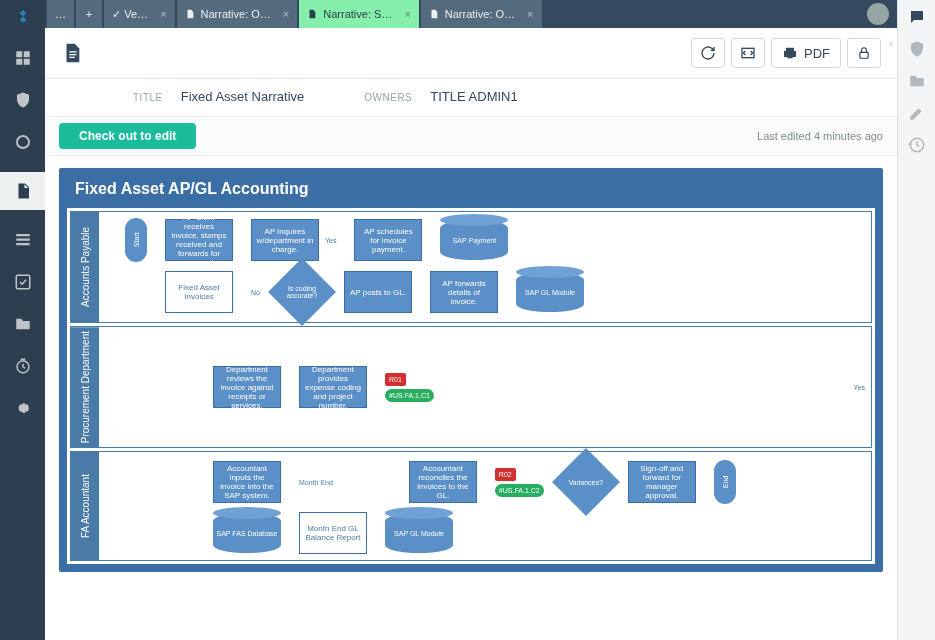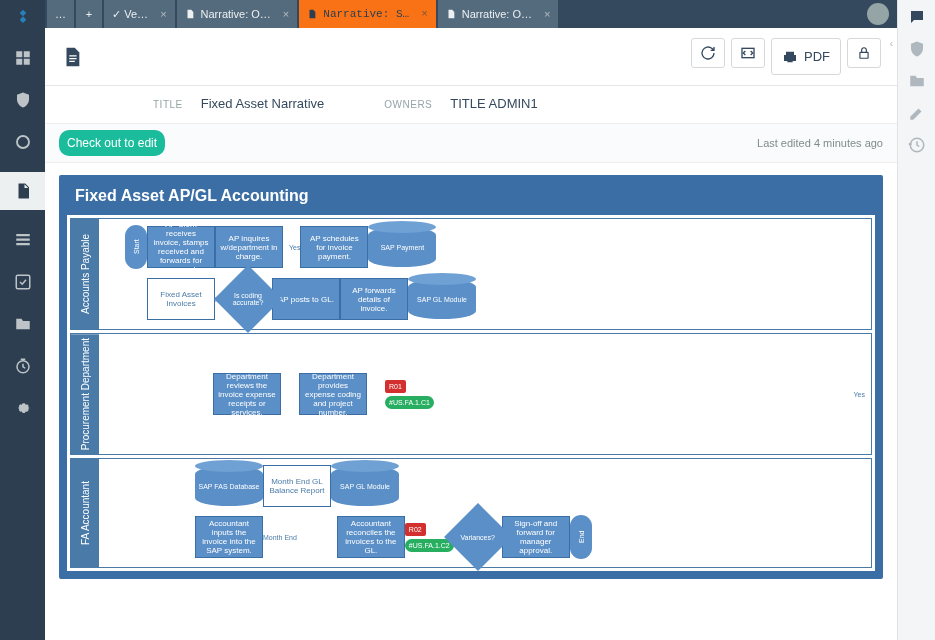--- a/index.html
+++ b/index.html
@@ -12,43 +12,43 @@
   .rail-icon { width: 24px; height: 24px; display: flex; align-items: center; justify-content: center; color: #bdc3c7; cursor: pointer; }
   .rail-icon.active { background: #ecf0f1; color: #2c3e50; width: 45px; height: 38px; }
   
   
   .main { flex: 1; display: flex; flex-direction: column; background: #fff; }
   
   
   .tab-bar { height: 28px; background: #34495e; display: flex; align-items: stretch; gap: 2px; padding-left: 2px; }
   .tab { background: #546a7d; color: #ecf0f1; font-size: 11px; display: flex; align-items: center; padding: 0 8px; gap: 6px; cursor: pointer; min-width: 40px; }
   .tab.small { min-width: 26px; justify-content: center; }
-  .tab.active { background: #f97316; color: #2c3e50; font-family: Liberation Mono, monospace; }
+  .tab.active { background: #86efac; color: #2c3e50; }
   .tab .close { margin-left: 6px; color: inherit; opacity: .6; }
   .tab-bar .spacer { flex: 1; }
   .avatar-circle { width: 22px; height: 22px; border-radius: 50%; background: #95a5a6; margin: 3px 8px 0 0; }
   
   
   .header { padding: 10px 16px; display: flex; align-items: center; gap: 10px; border-bottom: 1px solid #e6e6e6; }
   .header .doc-icon { width: 22px; height: 22px; color: #34495e; }
   .breadcrumb { font-size: 16px; color: #34495e; font-weight: 600; }
   .breadcrumb .parent { border-bottom: 1px dotted #888; cursor: pointer; }
   .breadcrumb .sep { color: #7f8c8d; margin: 0 3px; }
   .header-actions { margin-left: auto; display: flex; gap: 6px; }
   .icon-btn { width: 34px; height: 30px; border: 1px solid #d5d9dc; border-radius: 3px; background: #fff; display: flex; align-items: center; justify-content: center; color: #34495e; cursor: pointer; }
-  .pdf-btn { display: flex; align-items: center; gap: 6px; padding: 0 10px; height: 37px; border: 1px solid #d5d9dc; border-radius: 3px; background: #fff; color: #34495e; font-size: 13px; cursor: pointer; }
-  
-  
-  .meta { padding: 10px 18px 12px 88px; display: flex; gap: 60px; font-size: 12px; margin-left: 20px; }
+  .pdf-btn { display: flex; align-items: center; gap: 6px; padding: 0 10px; height: 30px; border: 1px solid #d5d9dc; border-radius: 3px; background: #fff; color: #34495e; font-size: 13px; cursor: pointer; }
+  
+  
+  .meta { padding: 10px 18px 12px 88px; display: flex; gap: 60px; font-size: 12px; }
   .meta-label { color: #95a5a6; text-transform: uppercase; letter-spacing: .5px; font-size: 10px; margin-right: 18px; }
   .meta-value { color: #34495e; font-size: 13px; }
   
   
   .action-bar { padding: 6px 14px; display: flex; align-items: center; background: #fafbfc; border-top: 1px solid #eee; border-bottom: 1px solid #eee; }
-  .checkout-btn { background: #1abc9c; color: #fff; border: none; padding: 6px 8px; font-size: 12px; border-radius: 10px; cursor: pointer; }
+  .checkout-btn { background: #1abc9c; color: #fff; border: none; padding: 6px 20px; font-size: 12px; border-radius: 4px; cursor: pointer; font-weight: bold; }
   .last-edited { margin-left: auto; font-size: 11px; color: #7f8c8d; }
   
   
   .doc-view { flex: 1; overflow: auto; padding: 12px 14px; }
   .flowchart { background: #3a6ea5; border-radius: 2px; padding: 8px; }
   .flowchart-title { color: #fff; font-size: 16px; font-weight: 700; padding: 4px 8px 10px; }
   .lanes { background: #fff; display: flex; flex-direction: column; gap: 3px; padding: 3px; }
   .lane { display: flex; border: 1px solid #4a7ba8; min-height: 100px; position: relative; }
   .lane-label { width: 28px; background: #4a7ba8; color: #fff; font-size: 10px; writing-mode: vertical-rl; transform: rotate(180deg); display: flex; align-items: center; justify-content: center; text-align: center; padding: 4px 0; }
   .lane-body { flex: 1; position: relative; padding: 6px; display: flex; align-items: center; gap: 18px; }
@@ -57,21 +57,21 @@
   .box.outline { background: #fff; color: #4a7ba8; }
   .diamond { width: 48px; height: 48px; background: #5a8fc7; transform: rotate(45deg); display: flex; align-items: center; justify-content: center; }
   .diamond span { transform: rotate(-45deg); color: #fff; font-size: 7px; text-align: center; width: 60px; }
   .cylinder { width: 68px; height: 40px; background: #5a8fc7; border-radius: 50% / 20%; position: relative; display: flex; align-items: center; justify-content: center; color: #fff; font-size: 7px; text-align: center; }
   .cylinder::before { content: ''; position: absolute; top: -6px; left: 0; right: 0; height: 12px; background: #6fa1d5; border-radius: 50%; }
   .pill { width: 22px; height: 44px; background: #5a8fc7; border-radius: 11px; display: flex; align-items: center; justify-content: center; color: #fff; font-size: 7px; writing-mode: vertical-rl; transform: rotate(180deg); }
   .badge-red { background: #d32f2f; color: #fff; font-size: 7px; padding: 3px 4px; border-radius: 2px; }
   .badge-green { background: #27ae60; color: #fff; font-size: 7px; padding: 3px 4px; border-radius: 8px; }
   .badges { display: flex; flex-direction: column; gap: 3px; align-items: flex-start; }
   .lane-body.col { flex-direction: column; align-items: flex-start; gap: 6px; }
-  .row { display: flex; align-items: center; padding-left: 20px; }
+  .row { display: flex; gap: 18px; align-items: center; padding-left: 20px; }
   .annot { font-size: 7px; color: #4a7ba8; }
   
   
   .right-rail { width: 38px; background: #f3f5f7; border-left: 1px solid #e0e3e6; display: flex; flex-direction: column; align-items: center; padding-top: 8px; gap: 14px; }
   .right-rail .r-icon { color: #b0b8bf; cursor: pointer; }
   .right-rail .r-icon.on { color: #34495e; }
   .chev { position: absolute; right: 42px; top: 38px; color: #b0b8bf; font-size: 10px; cursor: pointer; }
   
   svg { display: block; }
 </style>
@@ -255,60 +255,60 @@
                     <span>SAP GL Module</span>
                   </div>
               </div>
             </div>
           </div>
 
           <div class="lane">
             <div class="lane-label">Procurement Department</div>
             <div class="lane-body">
               <div style="width:90px"></div>
-              <div class="box">Department reviews the invoice expense receipts or services.</div>
+              <div class="box">Department reviews the invoice against receipts or services.</div>
               <div class="box">Department provides expense coding and project number.</div>
               <div class="badges">
                 <span class="badge-red">R01</span>
                 <span class="badge-green">#US.FA.1.C1</span>
               </div>
               <div style="flex:1"></div>
               <span class="annot">Yes</span>
             </div>
           </div>
 
           <div class="lane">
             <div class="lane-label">FA Accountant</div>
             <div class="lane-body col">
-              <div class="row">
-                <div style="width:70px"></div>
-                <div class="cylinder">
-                    <span>SAP FAS Database</span>
-                  </div>
-                <div class="box outline">Month End GL Balance Report</div>
-                <div class="cylinder">
-                    <span>SAP GL Module</span>
-                  </div>
-              </div>
               <div class="row">
                 <div style="width:70px"></div>
                 <div class="box">Accountant inputs the invoice into the SAP system.</div>
                 <span class="annot">Month End</span>
                 <div style="width:40px"></div>
                 <div class="box">Accountant reconciles the invoices to the GL.</div>
                 <div class="badges">
                   <span class="badge-red">R02</span>
                   <span class="badge-green">#US.FA.1.C2</span>
                 </div>
                 <div class="diamond">
                     <span>Variances?</span>
                   </div>
                 <div class="box">Sign-off and forward for manager approval.</div>
                 <div class="pill">End</div>
               </div>
+              <div class="row">
+                <div style="width:70px"></div>
+                <div class="cylinder">
+                    <span>SAP FAS Database</span>
+                  </div>
+                <div class="box outline">Month End GL Balance Report</div>
+                <div class="cylinder">
+                    <span>SAP GL Module</span>
+                  </div>
+              </div>
             </div>
           </div>
         </div>
       </div>
     </div>
   </div>
 
   <div class="right-rail" style="position:relative">
     <span class="chev">‹</span>
     <div class="r-icon on">

